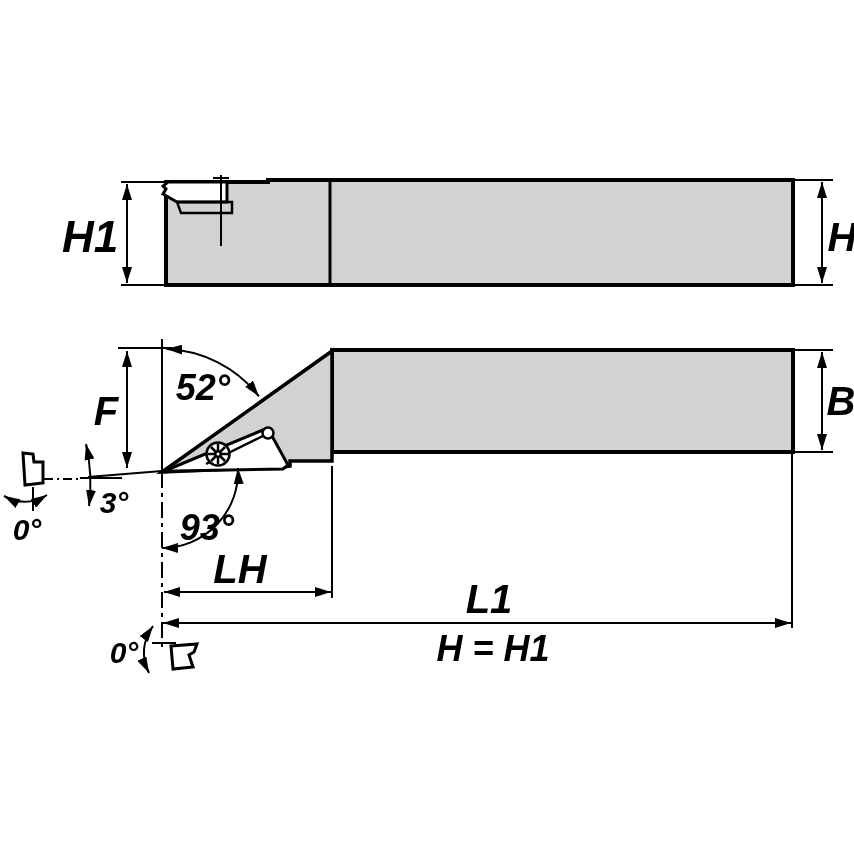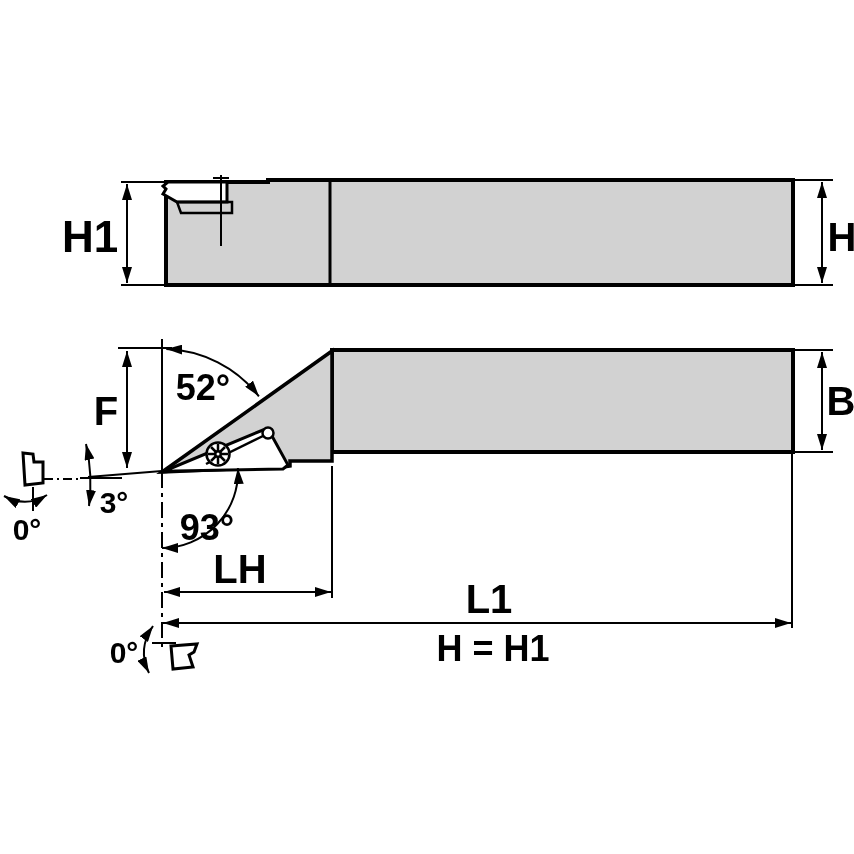--- a/index.html
+++ b/index.html
@@ -1,16 +1,16 @@
 <!DOCTYPE html>
 <html style="--line: #000000; --body-fill: #d2d2d2; --insert-fill: #ffffff; --background: #ffffff;"><head>
 <meta charset="utf-8">
 <style>
   html,body{margin:0;padding:0;background:var(--background,#fff);}
-  .stage{position:relative;width:854px;height:854px;background:var(--background,#fff);overflow:hidden;}
+  .stage{position:relative;width:854px;height:854px;background:var(--background,#fff);overflow:hidden;font-style:italic;}
   svg{display:block;}
   
   .body-outline{fill:var(--body-fill,#d2d2d2);stroke:var(--line,#000);stroke-width:4;stroke-linejoin:miter;}
   .body-outline3{fill:var(--body-fill,#d2d2d2);stroke:var(--line,#000);stroke-width:3.5;stroke-linejoin:miter;}
   .white-shape{fill:var(--insert-fill,#fff);stroke:var(--line,#000);stroke-width:3;stroke-linejoin:miter;}
   .white-thin{fill:var(--insert-fill,#fff);stroke:var(--line,#000);stroke-width:2.5;}
   .solid2{stroke:var(--line,#000);stroke-width:2;fill:none;}
   .solid25{stroke:var(--line,#000);stroke-width:2.5;fill:none;}
   .solid3{stroke:var(--line,#000);stroke-width:3;fill:none;}
   .cdash{stroke:var(--line,#000);stroke-width:2;fill:none;stroke-dasharray:16 5 4 5;}

